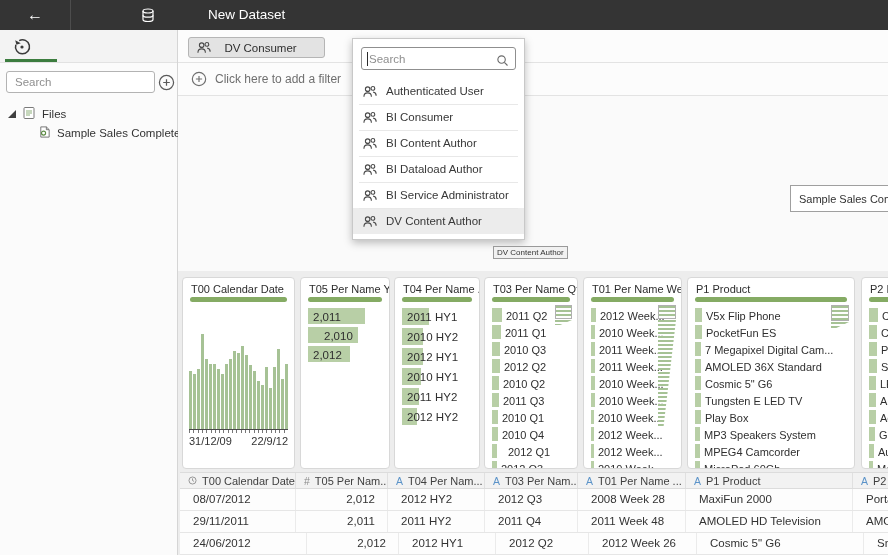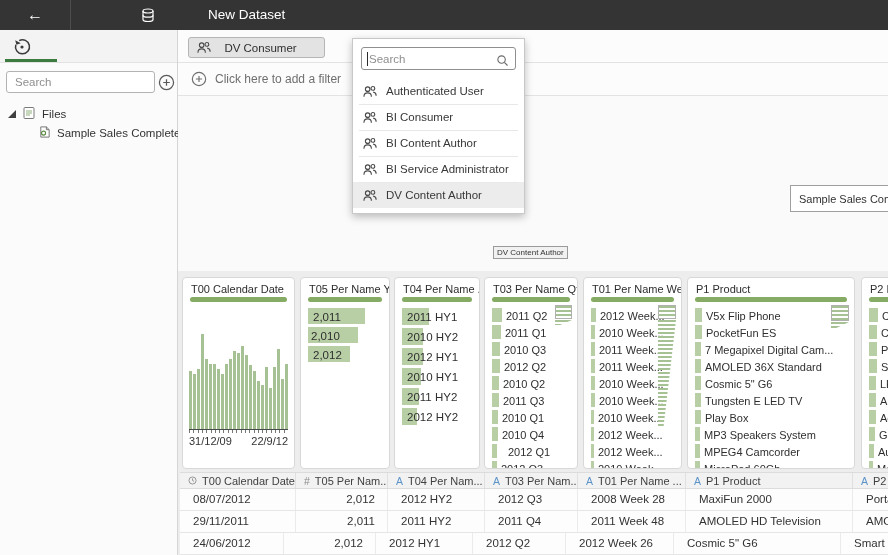--- a/index.html
+++ b/index.html
@@ -228,21 +228,21 @@
           <div class="card" style="left: 122px; width: 90px;">
             <span class="card-title">T05 Per Name Y...</span>
             <div class="quality-bar" style="background: rgb(133, 171, 100);"></div>
             <div class="card-values">
               <div class="value-row" style="height: 19px;">
                 <div class="value-bar" style="width: 57px; background: rgb(184, 207, 166);"></div>
                 <span class="value-label" style="left: 5px; font-size: 11.5px;">2,011</span>
               </div>
               <div class="value-row" style="height: 19px;">
                 <div class="value-bar" style="width: 50px; background: rgb(184, 207, 166);"></div>
-                <span class="value-label" style="left: 3px; font-size: 11.5px;">2,010</span>
+                <span class="value-label" style="left: 16px; font-size: 11.5px;">2,010</span>
               </div>
               <div class="value-row" style="height: 19px;">
                 <div class="value-bar" style="width: 42px; background: rgb(184, 207, 166);"></div>
                 <span class="value-label" style="left: 5px; font-size: 11.5px;">2,012</span>
               </div>
             </div>
           </div>
           <div class="card" style="left: 216px; width: 86px;">
             <span class="card-title">T04 Per Name ...</span>
             <div class="quality-bar" style="background: rgb(133, 171, 100);"></div>
@@ -517,21 +517,21 @@
             <div class="tr">
               <div class="td" style="width: 116px;">29/11/2011</div>
               <div class="td num" style="width: 92px;">2,011</div>
               <div class="td" style="width: 97px;">2011 HY2</div>
               <div class="td" style="width: 93px;">2011 Q4</div>
               <div class="td" style="width: 108px;">2011 Week 48</div>
               <div class="td" style="width: 167px;">AMOLED HD Television</div>
               <div class="td" style="width: 115px;">AMOLE</div>
             </div>
             <div class="tr">
-              <div class="td" style="width: 104px;">24/06/2012</div>
+              <div class="td" style="width: 127px;">24/06/2012</div>
               <div class="td num" style="width: 92px;">2,012</div>
               <div class="td" style="width: 97px;">2012 HY1</div>
               <div class="td" style="width: 93px;">2012 Q2</div>
               <div class="td" style="width: 108px;">2012 Week 26</div>
               <div class="td" style="width: 167px;">Cosmic 5" G6</div>
               <div class="td" style="width: 115px;">Smart</div>
             </div>
           </div>
       </div>
     </section>
@@ -584,20 +584,31 @@
         </div>
         <div class="dd-item">
           <svg width="14" height="13" viewBox="0 0 15 13">
             <g fill="none" stroke="#4a4a4a" stroke-width="1.2">
               <circle cx="5" cy="4" r="2.4"></circle>
               <path d="M1 12c0-2.4 1.8-4 4-4s4 1.6 4 4"></path>
               <circle cx="10.6" cy="3.2" r="2"></circle>
               <path d="M10.9 7.2c2 .2 3.2 1.7 3.2 3.8"></path>
             </g>
           </svg>
+          <span class="dd-label">BI Dataload Author</span>
+        </div>
+        <div class="dd-item">
+          <svg width="14" height="13" viewBox="0 0 15 13">
+            <g fill="none" stroke="#4a4a4a" stroke-width="1.2">
+              <circle cx="5" cy="4" r="2.4"></circle>
+              <path d="M1 12c0-2.4 1.8-4 4-4s4 1.6 4 4"></path>
+              <circle cx="10.6" cy="3.2" r="2"></circle>
+              <path d="M10.9 7.2c2 .2 3.2 1.7 3.2 3.8"></path>
+            </g>
+          </svg>
           <span class="dd-label">BI Service Administrator</span>
         </div>
         <div class="dd-item hl">
           <svg width="14" height="13" viewBox="0 0 15 13">
             <g fill="none" stroke="#4a4a4a" stroke-width="1.2">
               <circle cx="5" cy="4" r="2.4"></circle>
               <path d="M1 12c0-2.4 1.8-4 4-4s4 1.6 4 4"></path>
               <circle cx="10.6" cy="3.2" r="2"></circle>
               <path d="M10.9 7.2c2 .2 3.2 1.7 3.2 3.8"></path>
             </g>

